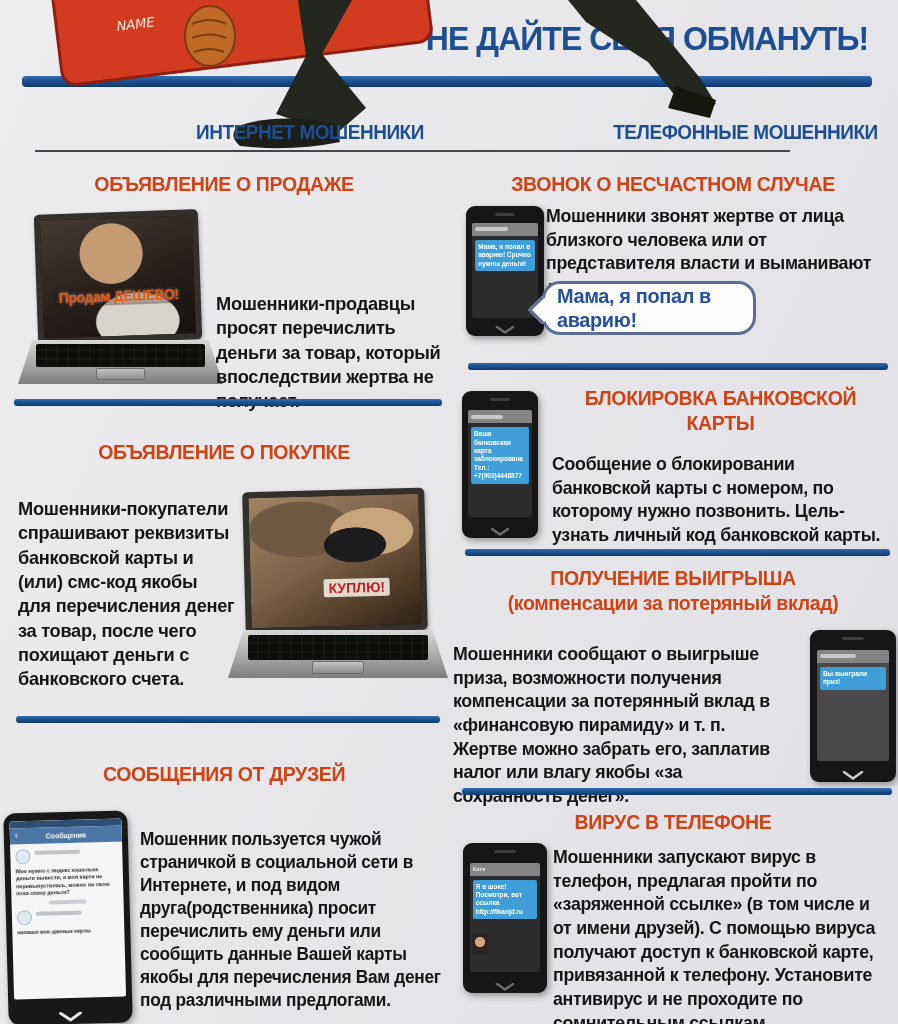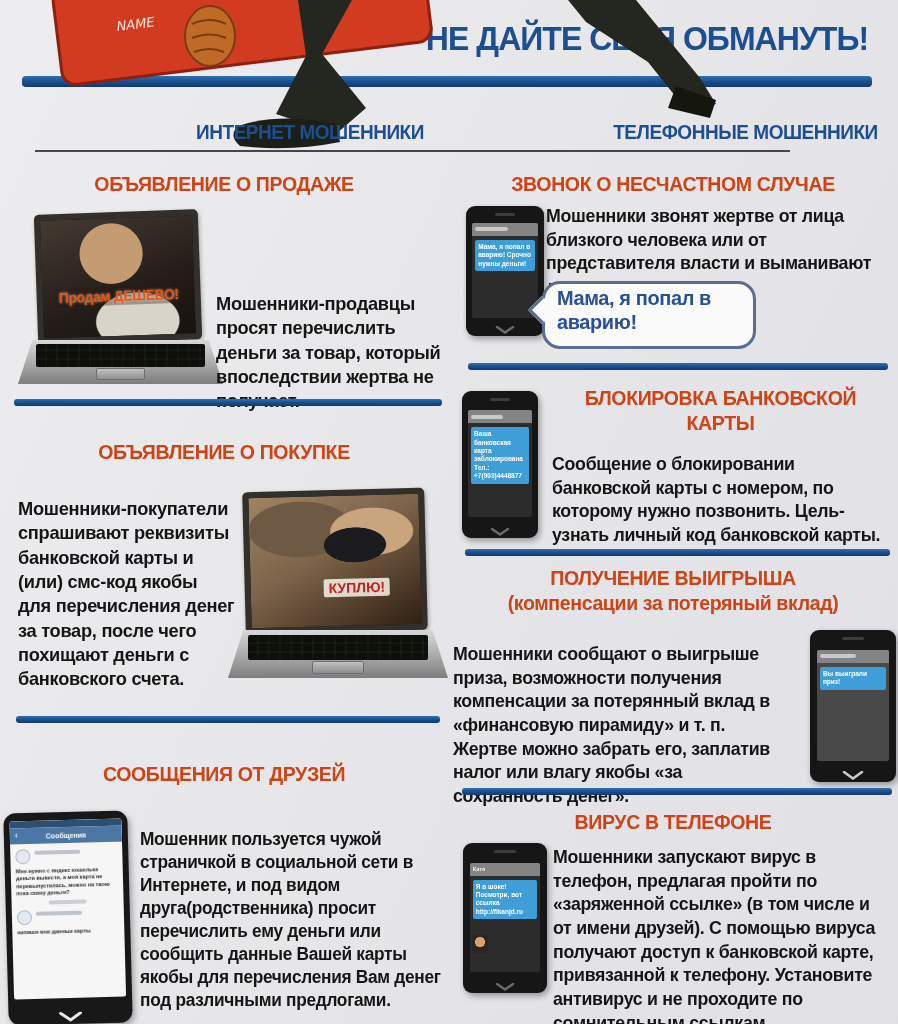--- a/index.html
+++ b/index.html
@@ -85,23 +85,23 @@
   .lbase{position:absolute;background:linear-gradient(180deg,#d8d8d8 0%,#a9a9a9 55%,#7d7d7d 100%);
     clip-path:polygon(7% 0,93% 0,100% 100%,0 100%);box-shadow:1px 2px 4px rgba(0,0,0,.3);}
   .keys{position:absolute;left:9%;right:9%;top:10%;height:52%;
     background:
       repeating-linear-gradient(90deg,#3a3d33 0 9px,#555a4a 9px 11px),
       repeating-linear-gradient(0deg,#3a3d33 0 7px,#555a4a 7px 9px);
     background-blend-mode:multiply;border-radius:2px;}
   .tpad{position:absolute;left:38%;right:38%;bottom:8%;height:24%;
     background:linear-gradient(180deg,#c2c2c2,#8e8e8e);border:1px solid #6d6d6d;border-radius:2px;}
   
-  .balloon{position:absolute;left:542px;top:281px;width:214px;height:68px;
+  .balloon{position:absolute;left:542px;top:281px;width:214px;height:54px;
     background:#fbfbfc;border:3px solid #5c6d95;border-radius:18px;
-    display:flex;padding:2px 12px;box-sizing:border-box;}
+    display:flex;align-items:center;padding:2px 12px;box-sizing:border-box;}
   .balloon::before{content:'';position:absolute;left:-13px;top:16px;width:17px;height:17px;
     background:#fbfbfc;border-left:3px solid #5c6d95;border-bottom:3px solid #5c6d95;
     transform:rotate(45deg);}
   .balloon .txt{color:#27509b;font-weight:bold;font-size:21px;line-height:1.15;
     letter-spacing:-0.4px;transform:scaleX(.95);transform-origin:0 50%;}
   .legsvg{position:absolute;left:0;top:0;pointer-events:none;}
 </style>
 </head>
 <body>
 

